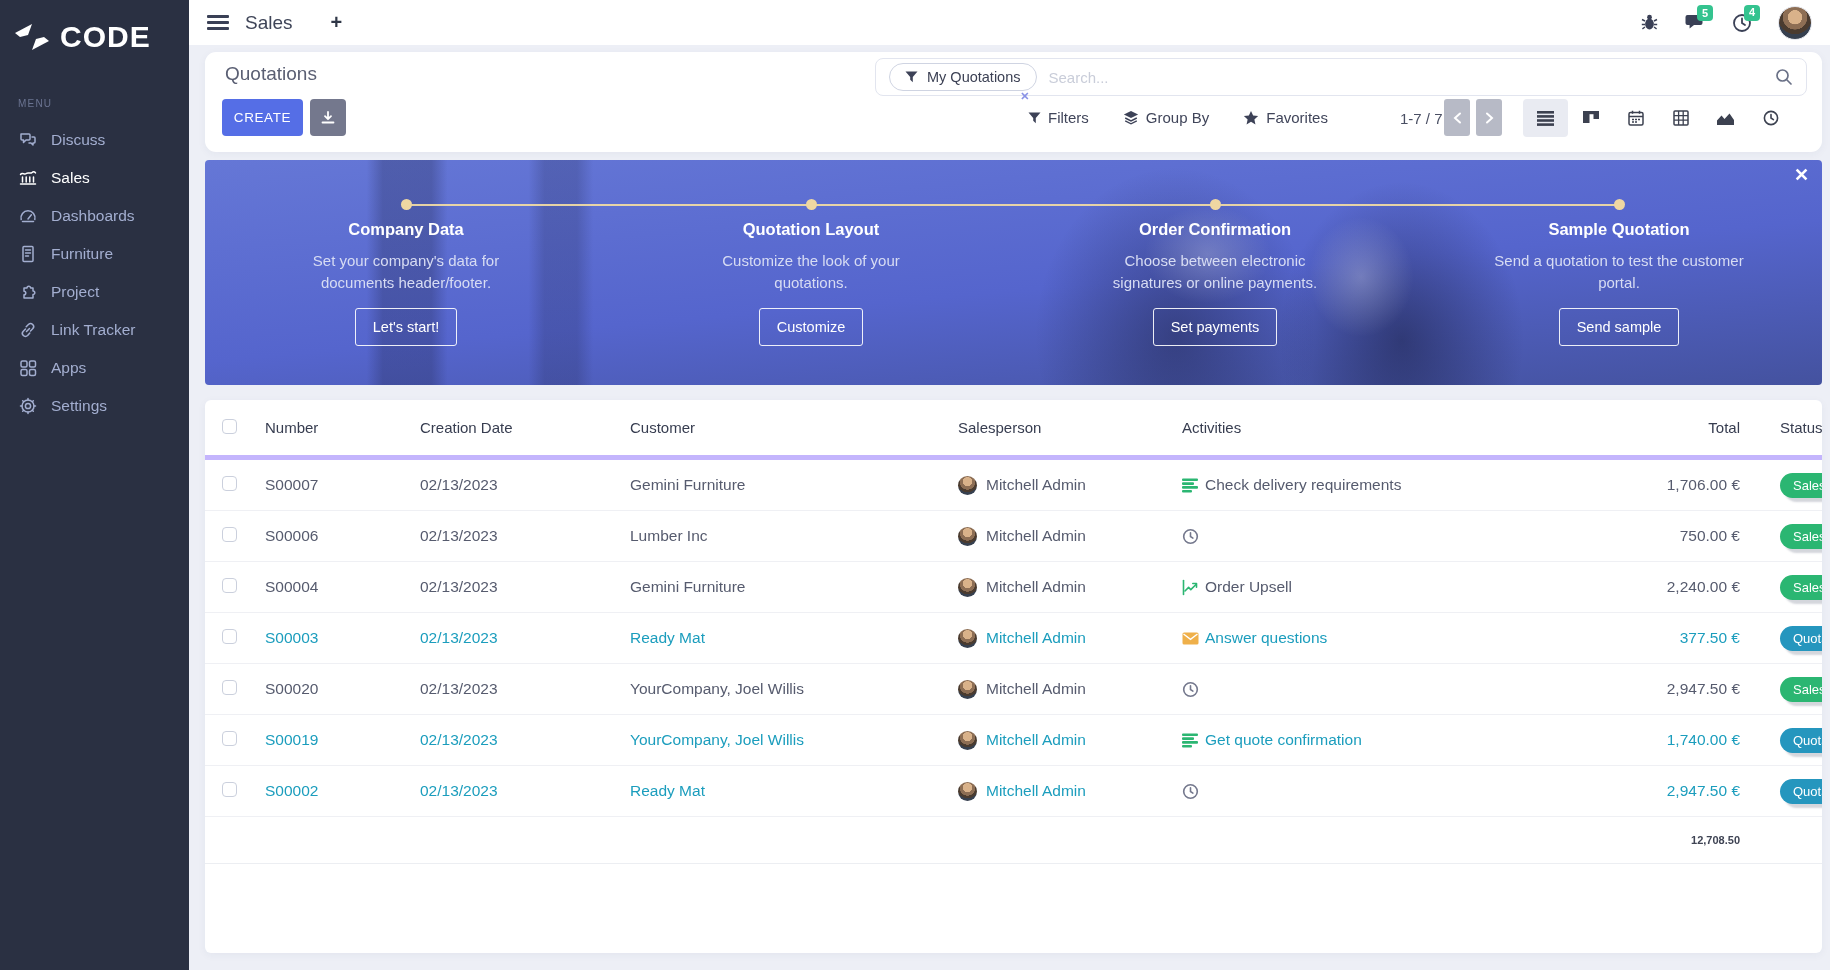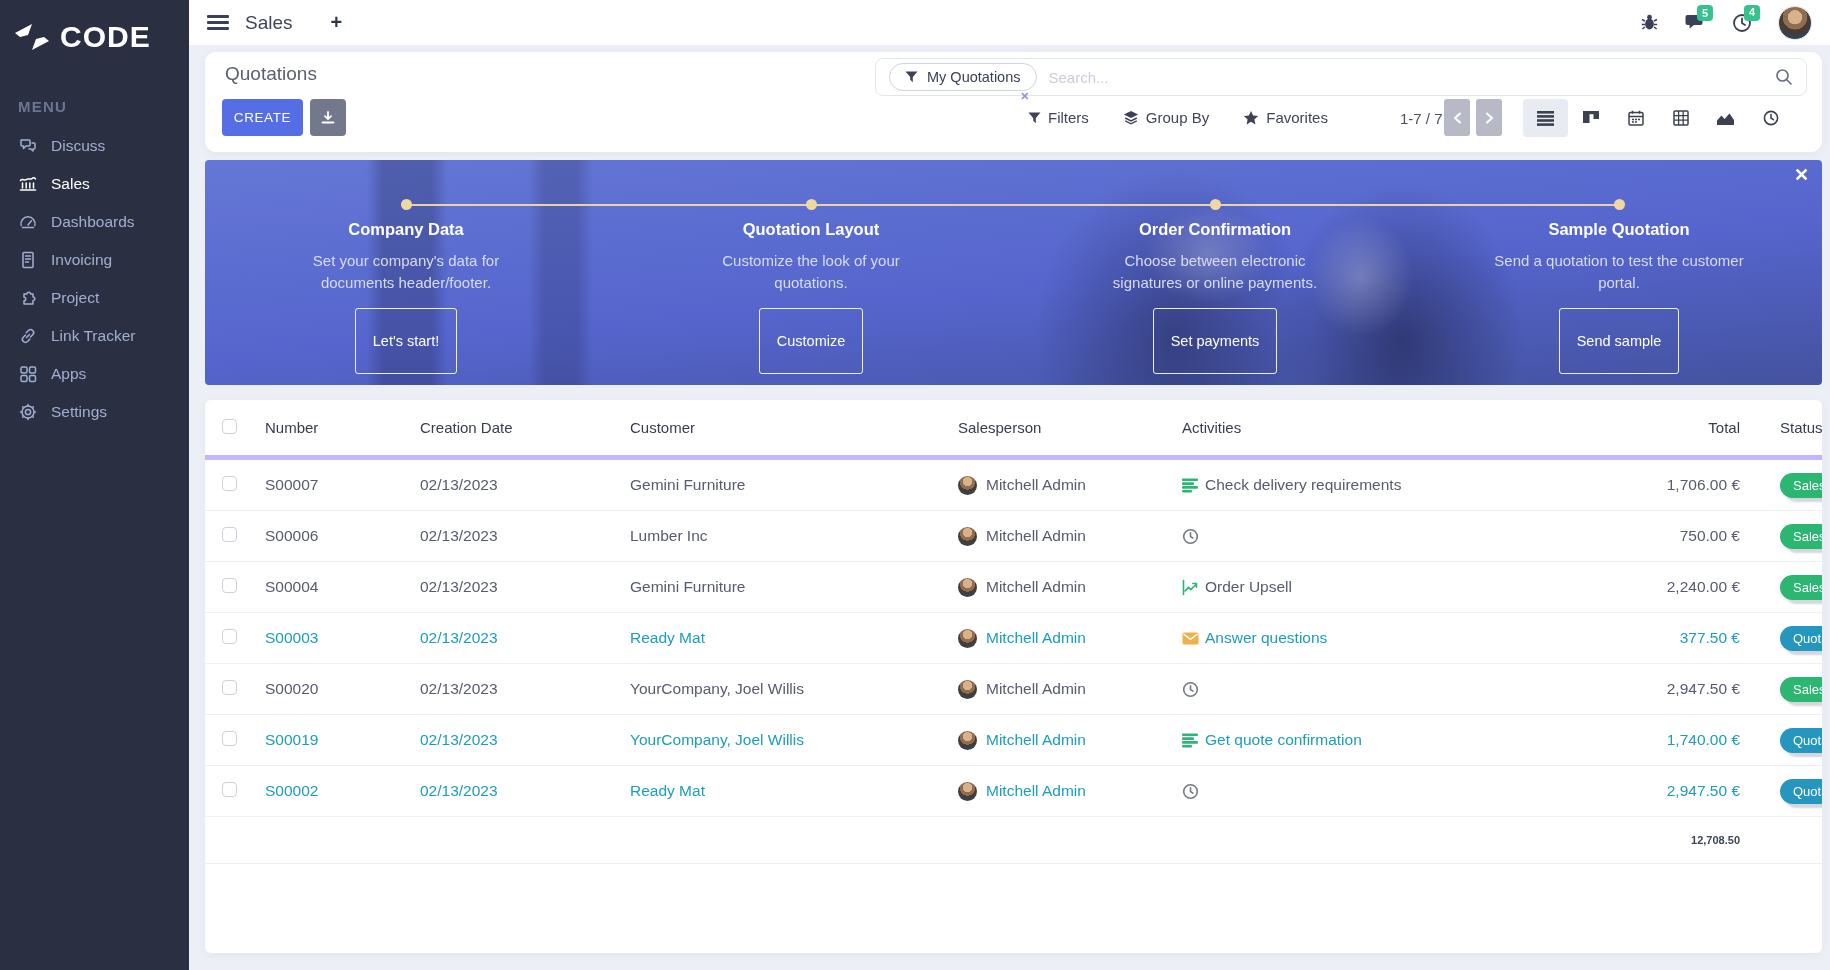--- a/index.html
+++ b/index.html
@@ -14,22 +14,22 @@
   svg { display:block; }
 
   
   .sidebar {
     position:absolute; left:0; top:0; width:189px; height:970px;
     background:#2a3042; z-index:10;
   }
   .brand { display:flex; align-items:center; gap:10px; padding:20px 26px 10px 14px; }
   .brand-word { color:#fff; font-size:30px; font-weight:bold; letter-spacing:1px; }
   .menu-label {
-    margin:34px 0 12px 18px; color:#6b7492; font-size:15px;
-    font-weight:bold; letter-spacing:1.2px;
+    margin:34px 0 12px 18px; color:#6b7492; font-size:10px;
+    font-weight:normal; letter-spacing:1.2px;
   }
   .side-item {
     display:flex; align-items:center; gap:13px;
     padding:9px 18px; color:#a3aed0; font-size:15.5px; cursor:pointer;
   }
   .side-item[data-active="true"] { color:#ffffff; }
   .s-icon { width:20px; height:20px; flex:0 0 20px; }
   .s-icon svg { width:20px; height:20px; stroke:currentColor; fill:none; stroke-width:1.5; stroke-linecap:round; stroke-linejoin:round; }
 
   
@@ -123,21 +123,21 @@
   .banner-close {
     position:absolute; top:6px; right:13px; color:#fff; font-size:18px;
     font-weight:bold; cursor:pointer; line-height:1;
   }
   .tl-line { position:absolute; top:44px; left:201px; width:1213px; height:2px; background:rgba(238,217,164,.95); }
   .tl-dot { position:absolute; top:39px; width:11px; height:11px; border-radius:50%; background:#efd7a2; }
   .step { position:absolute; top:60px; width:320px; text-align:center; }
   .step-title { font-size:16.5px; font-weight:bold; color:#fff; }
   .step-desc { margin:11px auto 0; max-width:252px; font-size:15px; color:#d7dcf3; line-height:1.45; }
   .step-btn {
-    margin-top:14px; padding:24px 17px; background:transparent;
+    margin-top:14px; padding:10px 17px; background:transparent;
     border:1px solid rgba(255,255,255,.9); border-radius:3px;
     color:#fff; font-size:14.5px; cursor:pointer; font-family:inherit;
   }
 
   
   .table-card {
     position:absolute; left:205px; top:400px; width:1617px; height:553px;
     background:#fff; border-radius:6px; overflow:hidden;
     box-shadow:0 2px 8px rgba(45,55,90,.05);
   }
@@ -221,21 +221,21 @@
       </span>
     <span class="s-label">Dashboards</span>
   </div>
   <div class="side-item" data-active="false">
     <span class="s-icon">
         <svg viewBox="0 0 20 20">
           <rect x="5" y="2.5" width="10" height="15" rx="1"></rect>
           <path d="M7.5 6h5M7.5 9h5M7.5 12h3"></path>
         </svg>
       </span>
-    <span class="s-label">Invoicing</span>
+    <span class="s-label">Furniture</span>
   </div>
   <div class="side-item" data-active="false">
     <span class="s-icon">
         <svg viewBox="0 0 20 20">
           <path d="M6 6h3a1.8 1.8 0 1 1 3.6 0H15v3a1.8 1.8 0 1 1 0 3.6V16H6v-3.2a1.8 1.8 0 1 0 0-3.6z"></path>
         </svg>
       </span>
     <span class="s-label">Project</span>
   </div>
   <div class="side-item" data-active="false">

